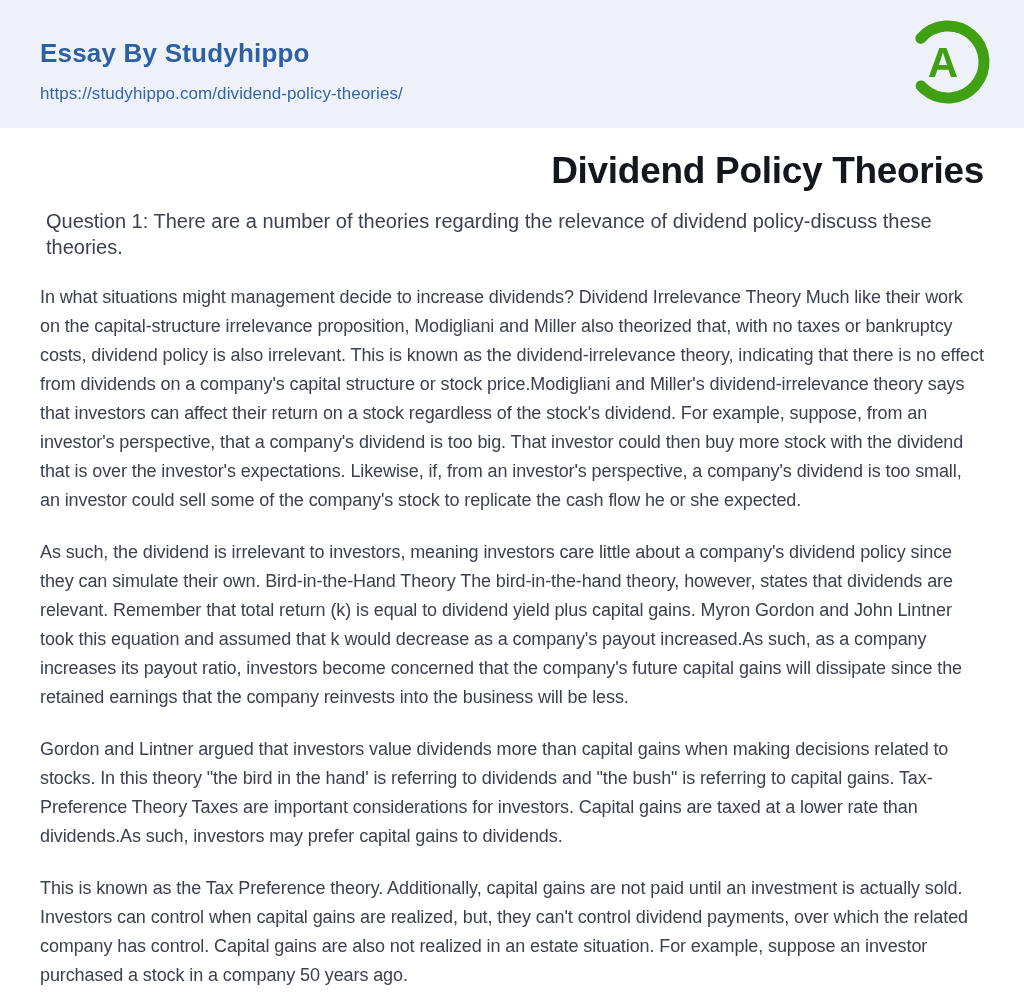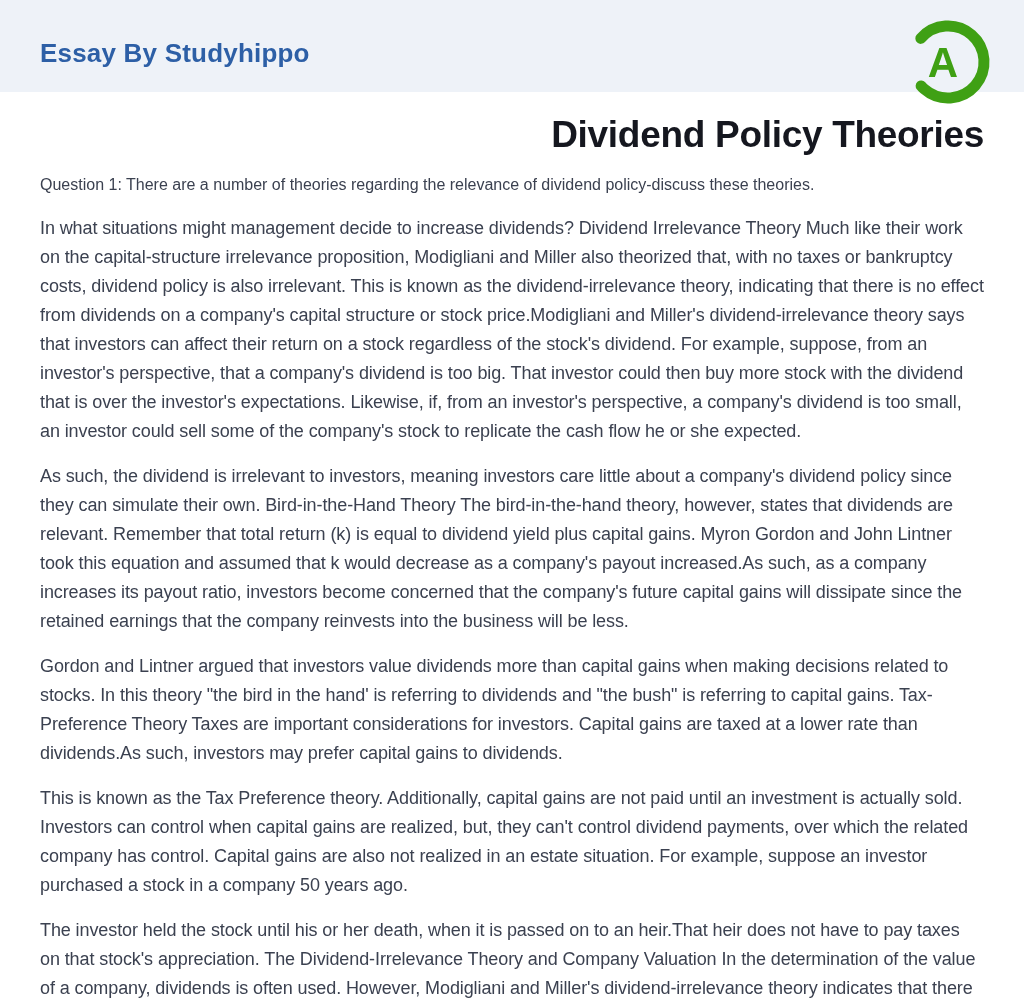--- a/index.html
+++ b/index.html
@@ -6,21 +6,21 @@
   html, body {
     width: 1024px;
     background: #ffffff;
     font-family: "Liberation Sans", sans-serif;
   }
   body { height: 1003px; overflow: hidden; }
 
   
   .page-header {
     width: 1024px;
-    height: 92px;
+    height: 128px;
     background: #eef2f8;
     position: relative;
     padding: 38px 0 0 40px;
   }
   .site-name {
     color: #2d5fa6;
     font-size: 26px;
     font-weight: bold;
     letter-spacing: 0.2px;
   }
@@ -48,38 +48,40 @@
     color: #15171f;
     font-size: 37px;
     font-weight: 800;
     letter-spacing: -0.3px;
     margin-top: 2px;
     text-align: right;
   }
   .article-question {
     margin-top: 16px;
     color: #3b4150;
-    font-size: 16px;
+    font-size: 20px;
     line-height: 26px;
     max-width: 945px;
+    margin-left: 6px;
   }
   .article-body p {
-    margin-top: 16px;
+    margin-top: 23px;
     color: #3b4150;
     font-size: 18px;
     line-height: 29px;
     max-width: 945px;
     letter-spacing: -0.1px;
   }
 </style>
 </head>
 <body>
 
 <header class="page-header">
   <div class="site-name">Essay By Studyhippo</div>
+  <a class="page-url">https://studyhippo.com/dividend-policy-theories/</a>
 
   <div class="logo-wrap">
     <svg width="88" height="88" viewBox="0 0 88 88" aria-hidden="true">
 
       <circle cx="44" cy="44" r="36" fill="none" stroke="#3fa014" stroke-width="11" stroke-linecap="round" stroke-dasharray="174 52.2" transform="rotate(221 44 44)"></circle>
       <text x="39" y="59" text-anchor="middle" font-family="Liberation Sans, sans-serif" font-size="42" font-weight="bold" fill="#3fa014">A</text>
     </svg>
   </div>
 </header>
 

